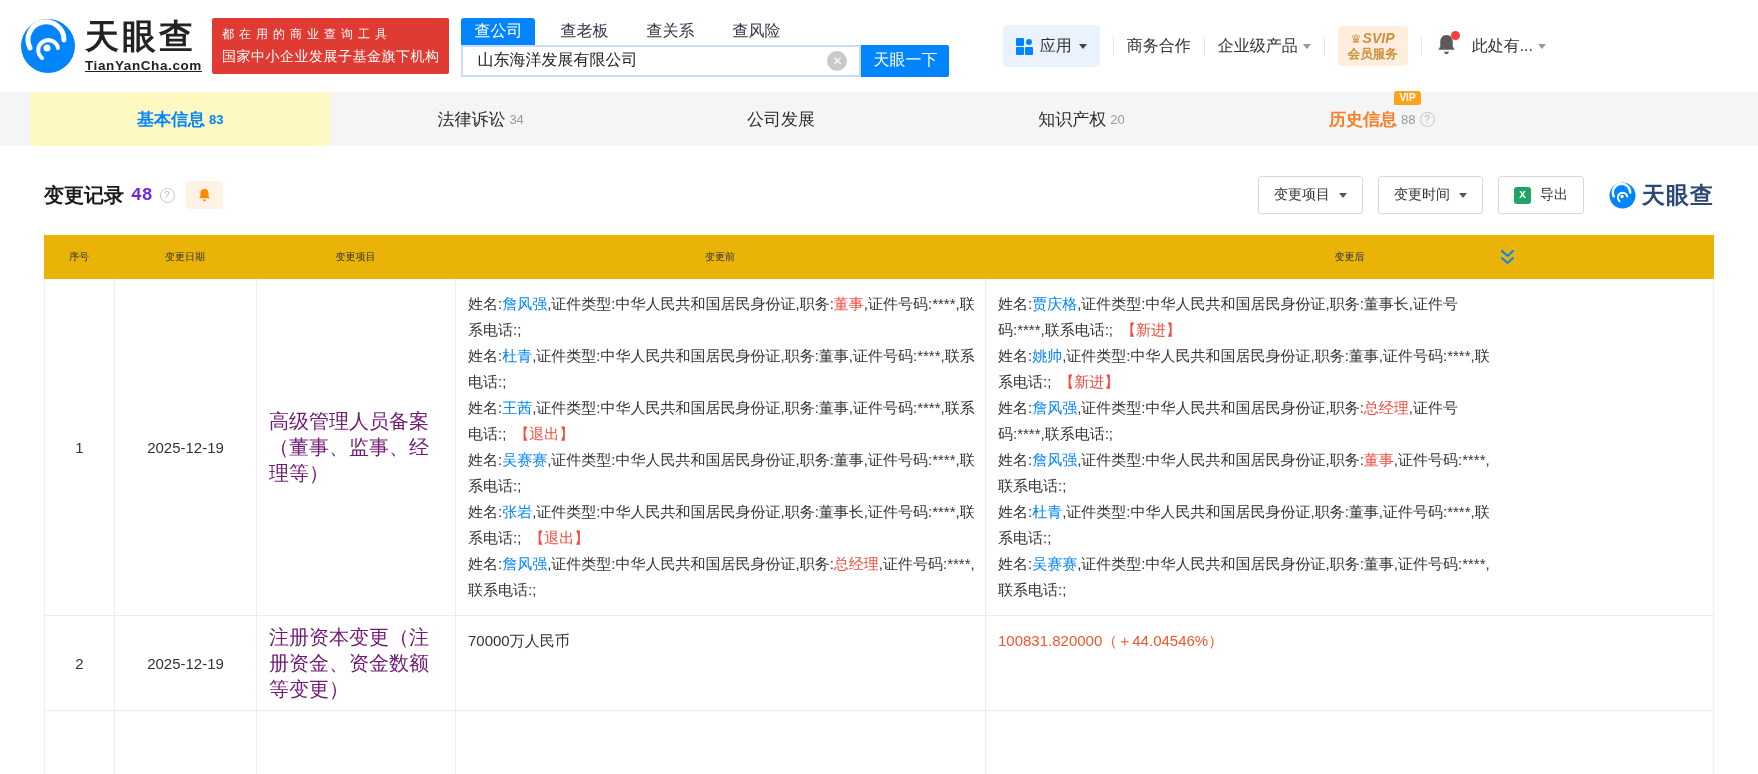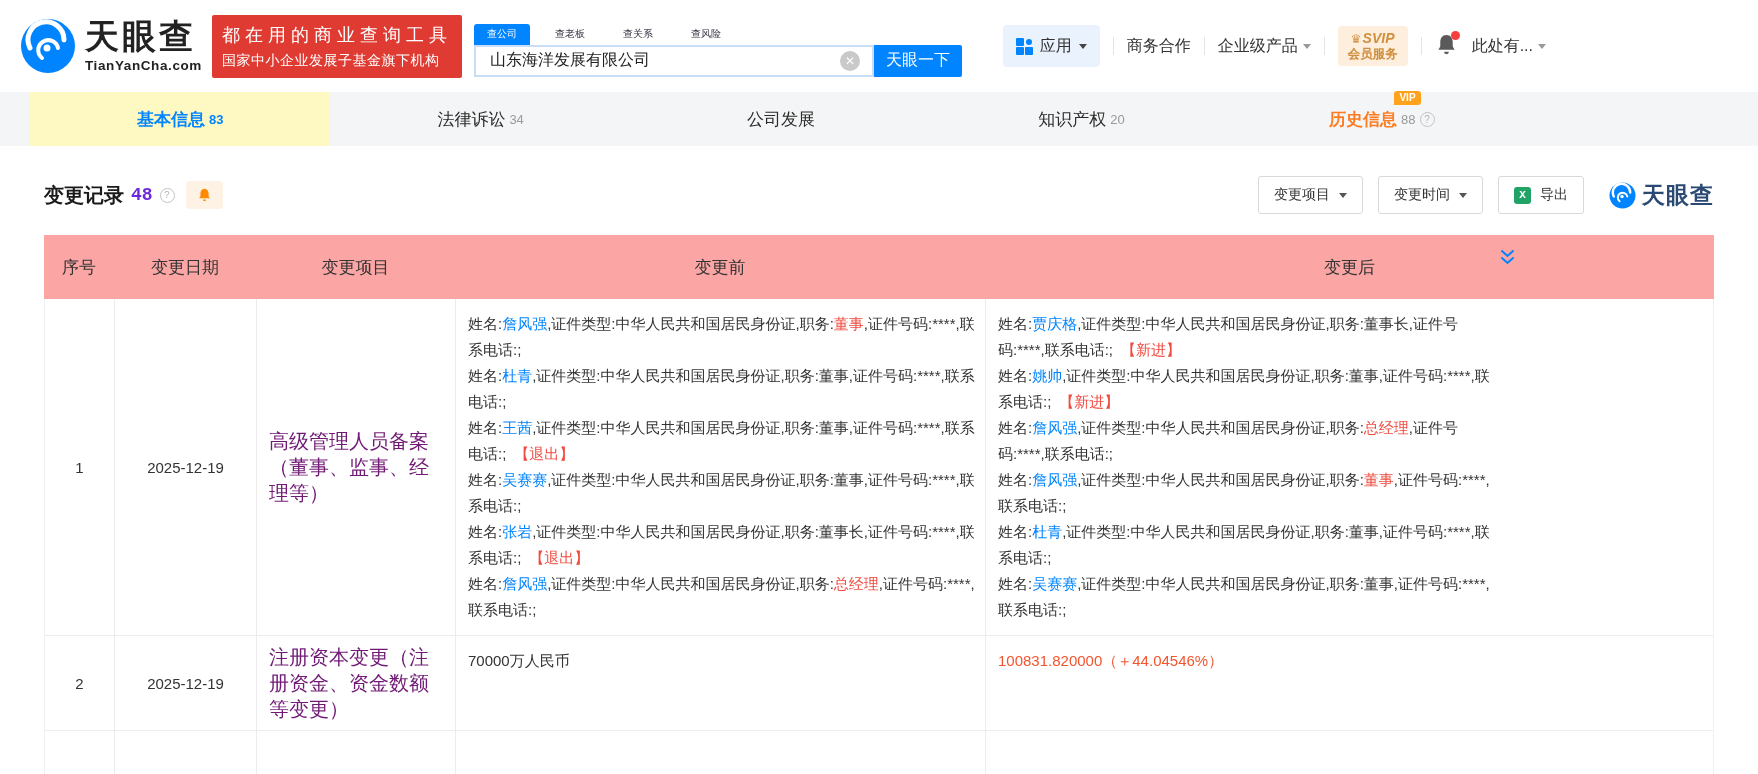--- a/index.html
+++ b/index.html
@@ -9,28 +9,28 @@
     font-family:"Liberation Sans","DejaVu Sans",sans-serif; color:#333;
   }
   a { text-decoration:none; }
 
   
   .topbar { height:92px; display:flex; align-items:center; padding-left:20px; }
   .logo { display:flex; align-items:center; gap:9px; }
   .logo-ico { width:56px; height:56px; }
   .logo-text { display:flex; flex-direction:column; }
   .logo-cn { font-size:34px; font-weight:bold; color:#222; letter-spacing:3px; line-height:1; }
-  .logo-domain { font-size:13.5px; font-weight:bold; color:#222; margin-top:5px; letter-spacing:0.6px; }
+  .logo-domain { font-size:13.5px; font-weight:bold; color:#222; margin-top:5px; letter-spacing:0.6px;text-decoration:underline; }
   .slogan { background:#df3b32; color:#fff; margin-left:10px; padding:8px 10px; border-radius:2px; }
-  .slogan-l1 { font-size:18px; letter-spacing:5px; white-space:nowrap; }
+  .slogan-l1 { font-size:12px; letter-spacing:5px; white-space:nowrap; }
   .slogan-l2 { font-size:14px; margin-top:5px; letter-spacing:0.5px; white-space:nowrap; }
 
   .search-wrap { margin-left:12px; width:488px; }
   .search-tabs { display:flex; align-items:flex-end; gap:12px; height:29px; }
-  .search-tab { font-size:10px; color:#334; padding:5px 13px 6px; cursor:pointer; line-height:1; }
+  .search-tab { font-size:16px; color:#334; padding:5px 13px 6px; cursor:pointer; line-height:1; }
   .search-tab.active { background:#0084ff; color:#fff; border-radius:3px 3px 0 0; }
   .search-box { display:flex; height:32px; }
   .search-field { flex:1; border:2px solid #c9ddf6; display:flex; align-items:center; padding:0 12px; background:#fff; }
   .search-input { border:none; outline:none; flex:1; font-size:16px; color:#222; font-family:inherit; }
   .clear-btn { width:20px; height:20px; border-radius:50%; background:#c9c9c9; color:#fff; font-size:12px; display:flex; align-items:center; justify-content:center; cursor:pointer; flex:0 0 auto; }
   .search-btn { width:88px; background:#0084ff; color:#fff; font-size:16px; border:none; display:flex; align-items:center; justify-content:center; cursor:pointer; border-radius:0 2px 2px 0; font-family:inherit; }
 
   .top-right { margin-left:auto; display:flex; align-items:center; gap:13px; padding-right:212px; }
   .apps-chip { background:#e9f2fd; border-radius:4px; height:42px; padding:0 13px; display:flex; align-items:center; gap:7px; cursor:pointer; }
   .grid-ico { width:17px; height:17px; display:grid; grid-template-columns:8px 8px; grid-template-rows:8px 8px; gap:1px; }
@@ -70,21 +70,21 @@
   .bell-chip { margin-left:11px; width:37px; height:28px; background:#fdf2e3; border-radius:4px; display:flex; align-items:center; justify-content:center; cursor:pointer; }
   .sec-actions { margin-left:auto; display:flex; align-items:center; gap:15px; }
   .btn { height:38px; border:1px solid #d9d9d9; border-radius:3px; background:#fff; display:flex; align-items:center; padding:0 15px; font-size:14px; color:#333; gap:9px; cursor:pointer; font-family:inherit; }
   .caret-sm { width:0; height:0; border:4px solid transparent; border-top:5px solid #555; margin-top:5px; }
   .excel-ico { width:17px; height:17px; background:#21a366; border-radius:3px; color:#fff; font-size:11px; font-weight:bold; display:flex; align-items:center; justify-content:center; }
   .watermark { display:flex; align-items:center; gap:6px; margin-left:10px; }
   .wm-text { font-size:23px; font-weight:bold; color:#2a4a74; letter-spacing:1px; }
 
   
   .table { margin:21px 44px 0; }
-  .t-head { display:grid; grid-template-columns:70px 142px 199px 530px 1fr; background:#fca5a5; height:64px; align-items:center; position:relative; font-size:17px; color:#333; }
+  .t-head { display:grid; grid-template-columns:70px 142px 199px 530px 1fr; background:#eab308; height:44px; align-items:center; position:relative; font-size:10px; color:#333; }
   .t-head .hc { text-align:center; }
   .collapse-ico { position:absolute; right:198px; top:13px; cursor:pointer; line-height:0; }
   .t-row { display:grid; grid-template-columns:70px 142px 199px 530px 1fr; border-bottom:1px solid #ececec; border-left:1px solid #f0f0f0; border-right:1px solid #f0f0f0; }
   .t-row > div { border-right:1px solid #ececec; }
   .t-row > div:last-child { border-right:none; }
   .cell-center { display:flex; align-items:center; justify-content:center; font-size:15px; color:#333; }
   .cell-item { display:flex; align-items:center; padding:8px 12px; font-size:20px; line-height:26px; color:#701a75; }
   .cell-content { padding:12px 10px 12px 12px; font-size:15px; line-height:26px; color:#333; }
   .after-cell { padding-right:215px; }
   .link { color:#0084ff; cursor:pointer; }

